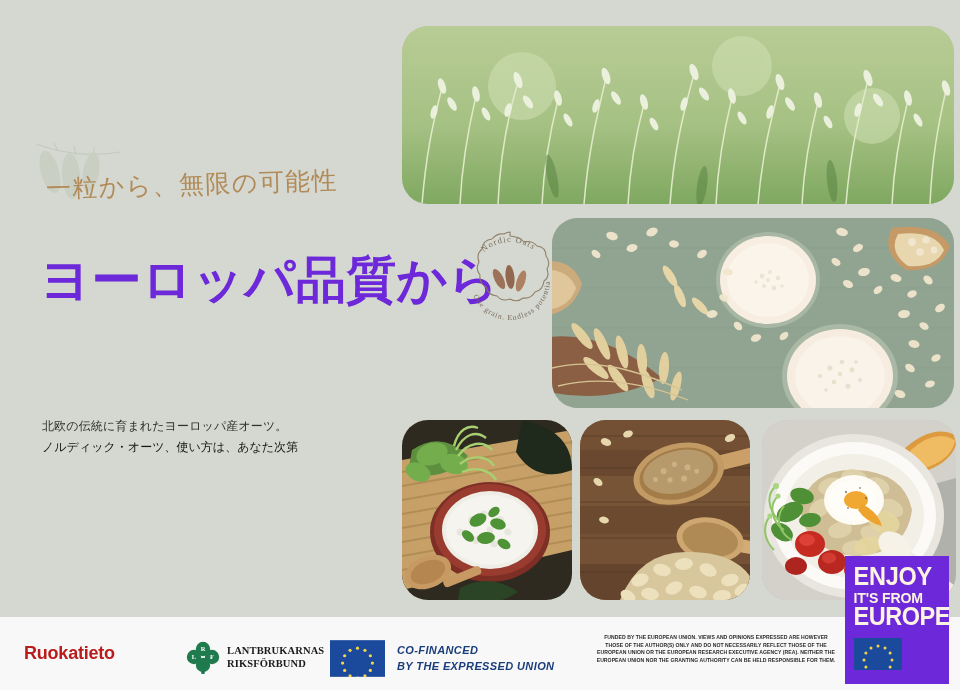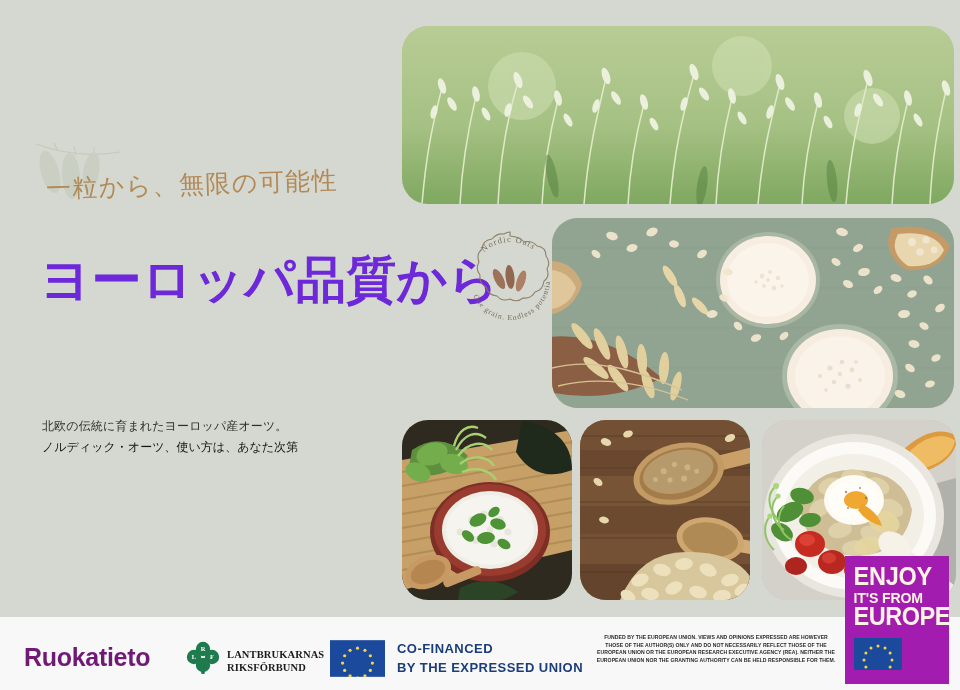--- a/index.html
+++ b/index.html
@@ -41,43 +41,43 @@
   .photo .inner{position:absolute;inset:0;}
   .ph-field{left:402px;top:26px;width:552px;height:178px;border-radius:26px;}
   .ph-milk {left:552px;top:218px;width:402px;height:190px;border-radius:26px;}
   .ph-porr {left:402px;top:420px;width:170px;height:180px;border-radius:26px;}
   .ph-bran {left:580px;top:420px;width:170px;height:180px;border-radius:26px;}
   .ph-bowl {left:762px;top:420px;width:194px;height:180px;border-radius:26px;}
 
   
   .enjoy{
     position:absolute;left:845px;top:556px;width:104px;height:128px;
-    background:#a21caf;z-index:12;
+    background:#6d28d9;z-index:12;
     padding:9px 0 0 0;box-sizing:border-box;
   }
   .enjoy .l1{font-size:25px;line-height:.92;font-weight:700;color:#fdf3e2;
     letter-spacing:-.01em;padding-left:9px;font-family:"Liberation Sans",sans-serif;
     transform:scaleX(.94);transform-origin:left;}
   .enjoy .l2{font-size:15px;line-height:1.02;font-weight:700;color:#fdf3e2;
     padding-left:9px;letter-spacing:-.01em;transform:scaleX(.94);transform-origin:left;margin-top:2px;}
   .enjoy .l3{font-size:25px;line-height:.95;font-weight:700;color:#fdf3e2;
     padding-left:9px;letter-spacing:-.02em;transform:scaleX(.94);transform-origin:left;}
   .enjoy .flagbox{margin:9px 0 0 9px;width:48px;height:32px;}
 
   
   .footer{position:absolute;left:0;top:617px;width:960px;height:73px;background:#f7f8f7;}
-  .ruoka{position:absolute;left:24px;top:643px;font-size:25px;font-weight:700;
-    color:#701a75;letter-spacing:-.012em;}
-
-  .lrf{position:absolute;left:186px;top:641px;display:flex;align-items:flex-end;gap:7px;}
+  .ruoka{position:absolute;left:24px;top:643px;font-size:18px;font-weight:700;
+    color:#b91c1c;letter-spacing:-.012em;}
+
+  .lrf{position:absolute;left:186px;top:641px;display:flex;align-items:center;gap:7px;}
   .lrf-txt{font-family:"Liberation Serif","DejaVu Serif",serif;font-weight:700;
     font-size:10.5px;line-height:1.22;color:#1b1b1b;letter-spacing:.012em;}
 
   .cofin{position:absolute;left:330px;top:640px;display:flex;align-items:center;gap:12px;}
-  .cofin-txt{font-size:13px;font-weight:700;line-height:1.45;color:#1b3d7a;letter-spacing:.035em;}
+  .cofin-txt{font-size:11px;font-weight:700;line-height:1.45;color:#1b3d7a;letter-spacing:.035em;font-style:italic;}
 
   .disclaimer{position:absolute;left:596px;top:634px;width:240px;
     font-size:5.1px;line-height:1.52;font-weight:700;color:#2a2a2a;
     text-align:center;letter-spacing:.012em;}
 </style>
 </head>
 <body>
 
 <div class="poster">
 

